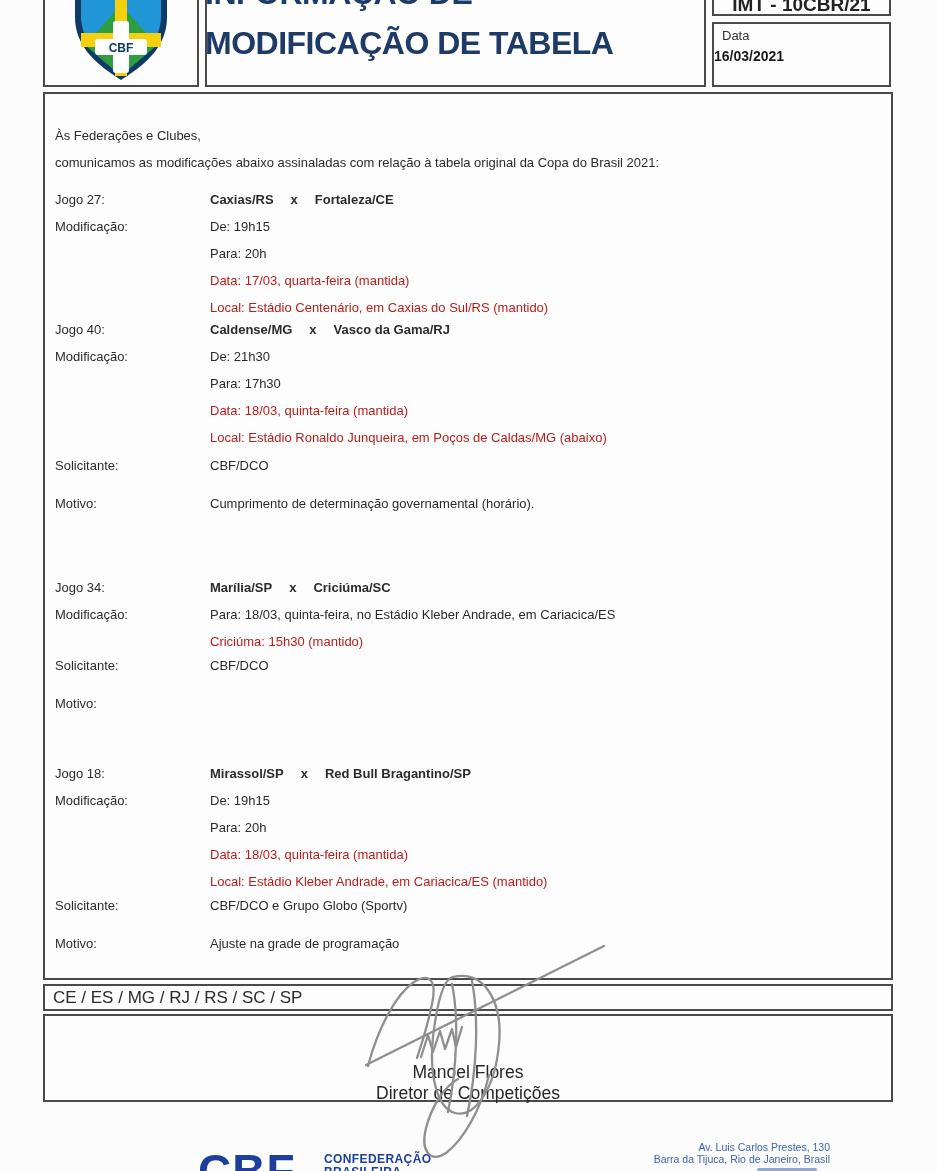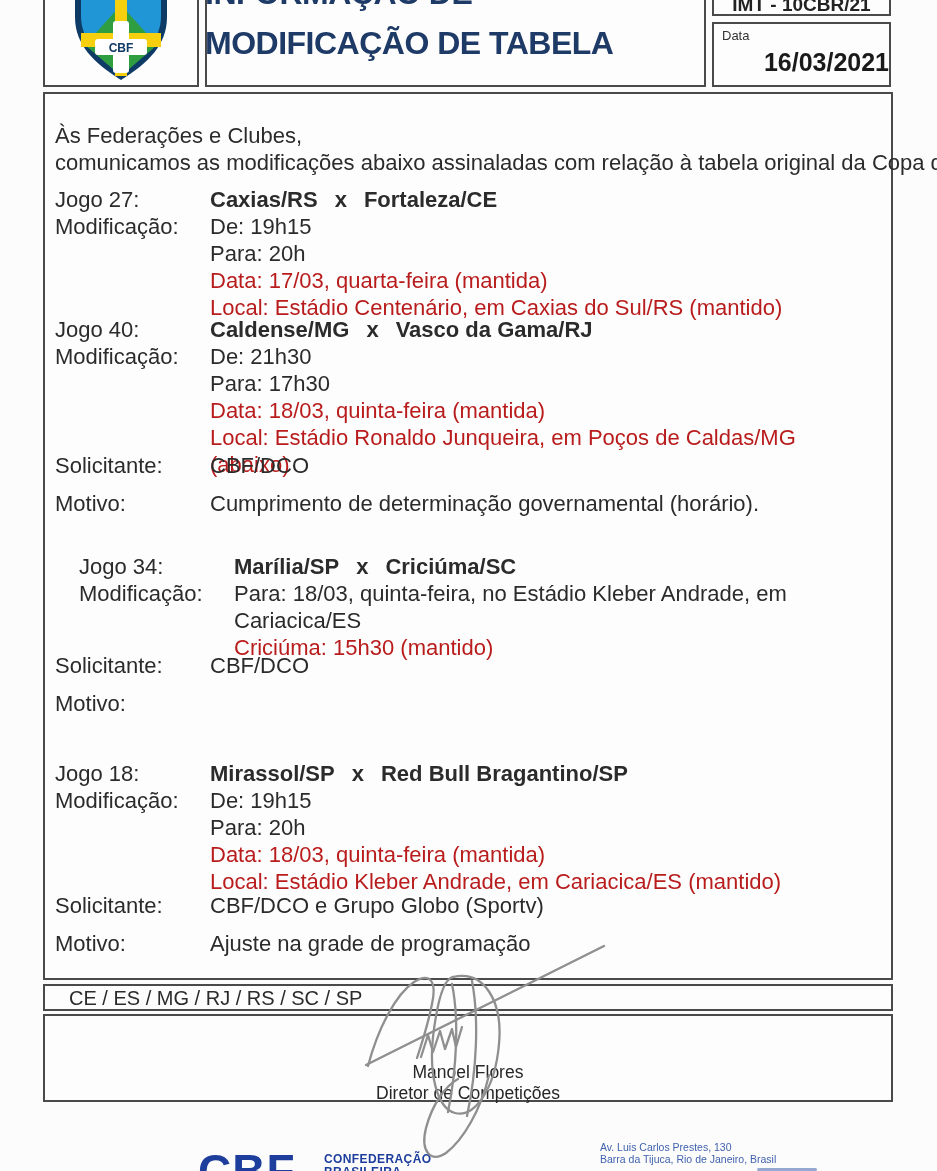--- a/index.html
+++ b/index.html
@@ -8,40 +8,40 @@
     background:#fcfcfc; overflow:hidden;
     font-family:"Liberation Sans", sans-serif; color:#2b2b2b;
   }
   .box{position:absolute; border:2px solid #4a4a4a; background:#fdfdfd; box-sizing:border-box;}
 
   
   .title-line{position:absolute; left:205px; width:501px; 
     font-weight:bold; font-size:32px; letter-spacing:-0.5px; color:#1e3a66; line-height:38px; z-index:3;}
   .doc-num{width:100%; text-align:center; font-weight:bold; font-size:19px; color:#222; line-height:18px;}
   .date-label{font-size:13px; color:#333; padding:4px 8px 0 8px;}
-  .date-value{text-align:right; font-weight:bold; font-size:25px; color:#1a1a1a; margin-top:5px;}
+  .date-value{text-align:left; font-weight:bold; font-size:14px; color:#1a1a1a; margin-top:5px;}
 
   
-  .block{position:absolute; left:55px; width:810px; font-size:22px; line-height:27px; color:#2b2b2b;}
+  .block{position:absolute; left:55px; width:810px; font-size:13px; line-height:27px; color:#2b2b2b;}
   .labels{position:absolute; left:0; top:0;}
   .content{margin-left:155px; max-width:668px;}
   .bold{font-weight:bold;}
   .gray{color:#b91c1c;}
   .vs{font-weight:bold; margin:0 17px;}
   .nowrap{white-space:nowrap;}
 
-  .states-text{padding-left:24px; font-size:20px; line-height:24px;}
+  .states-text{padding-left:8px; font-size:17px; line-height:24px;}
   .sig-text{position:absolute; left:43px; width:850px; text-align:center; font-size:17.5px; line-height:27px; color:#262626; z-index:2;}
 
   
   .brand{position:absolute; left:198px; top:1148px; font-weight:bold; font-size:46px; line-height:1;
     color:#1d3e9c; letter-spacing:1px; z-index:2;}
   .brand-sub{position:absolute; left:324px; top:1153px; font-weight:bold; font-size:12px; line-height:12.5px;
     color:#1d3e9c; letter-spacing:0.4px; z-index:2;}
-  .address{position:absolute; left:600px; top:1142px; width:230px; text-align:left;
+  .address{position:absolute; left:600px; top:1142px; width:230px; text-align:right;
     font-size:10.5px; line-height:11.5px; color:#4062ae; z-index:2;}
   .address-cut{position:absolute; left:757px; top:1168px; width:60px; height:3px;
     background:rgba(64,98,174,0.55); border-radius:2px; z-index:2;}
 
   .sig-svg{position:absolute; left:0; top:0; z-index:5; pointer-events:none;}
   .logo-wrap{position:absolute; left:43px; top:-50px; width:156px; height:137px; z-index:2;}
 </style>
 </head>
 <body>
 
@@ -117,21 +117,21 @@
   </div>
   <div class="block" style="top:490px;">
     <div class="labels">
         <div>Motivo:</div>
       </div>
     <div class="content">
         <div>Cumprimento de determinação governamental (horário).</div>
       </div>
   </div>
 
-  <div class="block" style="top:553px;margin-left:24px;">
+  <div class="block" style="top:574px;">
     <div class="labels">
       <div>Jogo 34:</div>
       <div>Modificação:</div>
     </div>
     <div class="content">
       <div><span class="bold">Marília/SP</span><span class="vs">x</span><span class="bold">Criciúma/SC</span></div>
       <div>Para: 18/03, quinta-feira, no Estádio Kleber Andrade, em Cariacica/ES</div>
       <div class="gray">Criciúma: 15h30 (mantido)</div>
     </div>
   </div>

